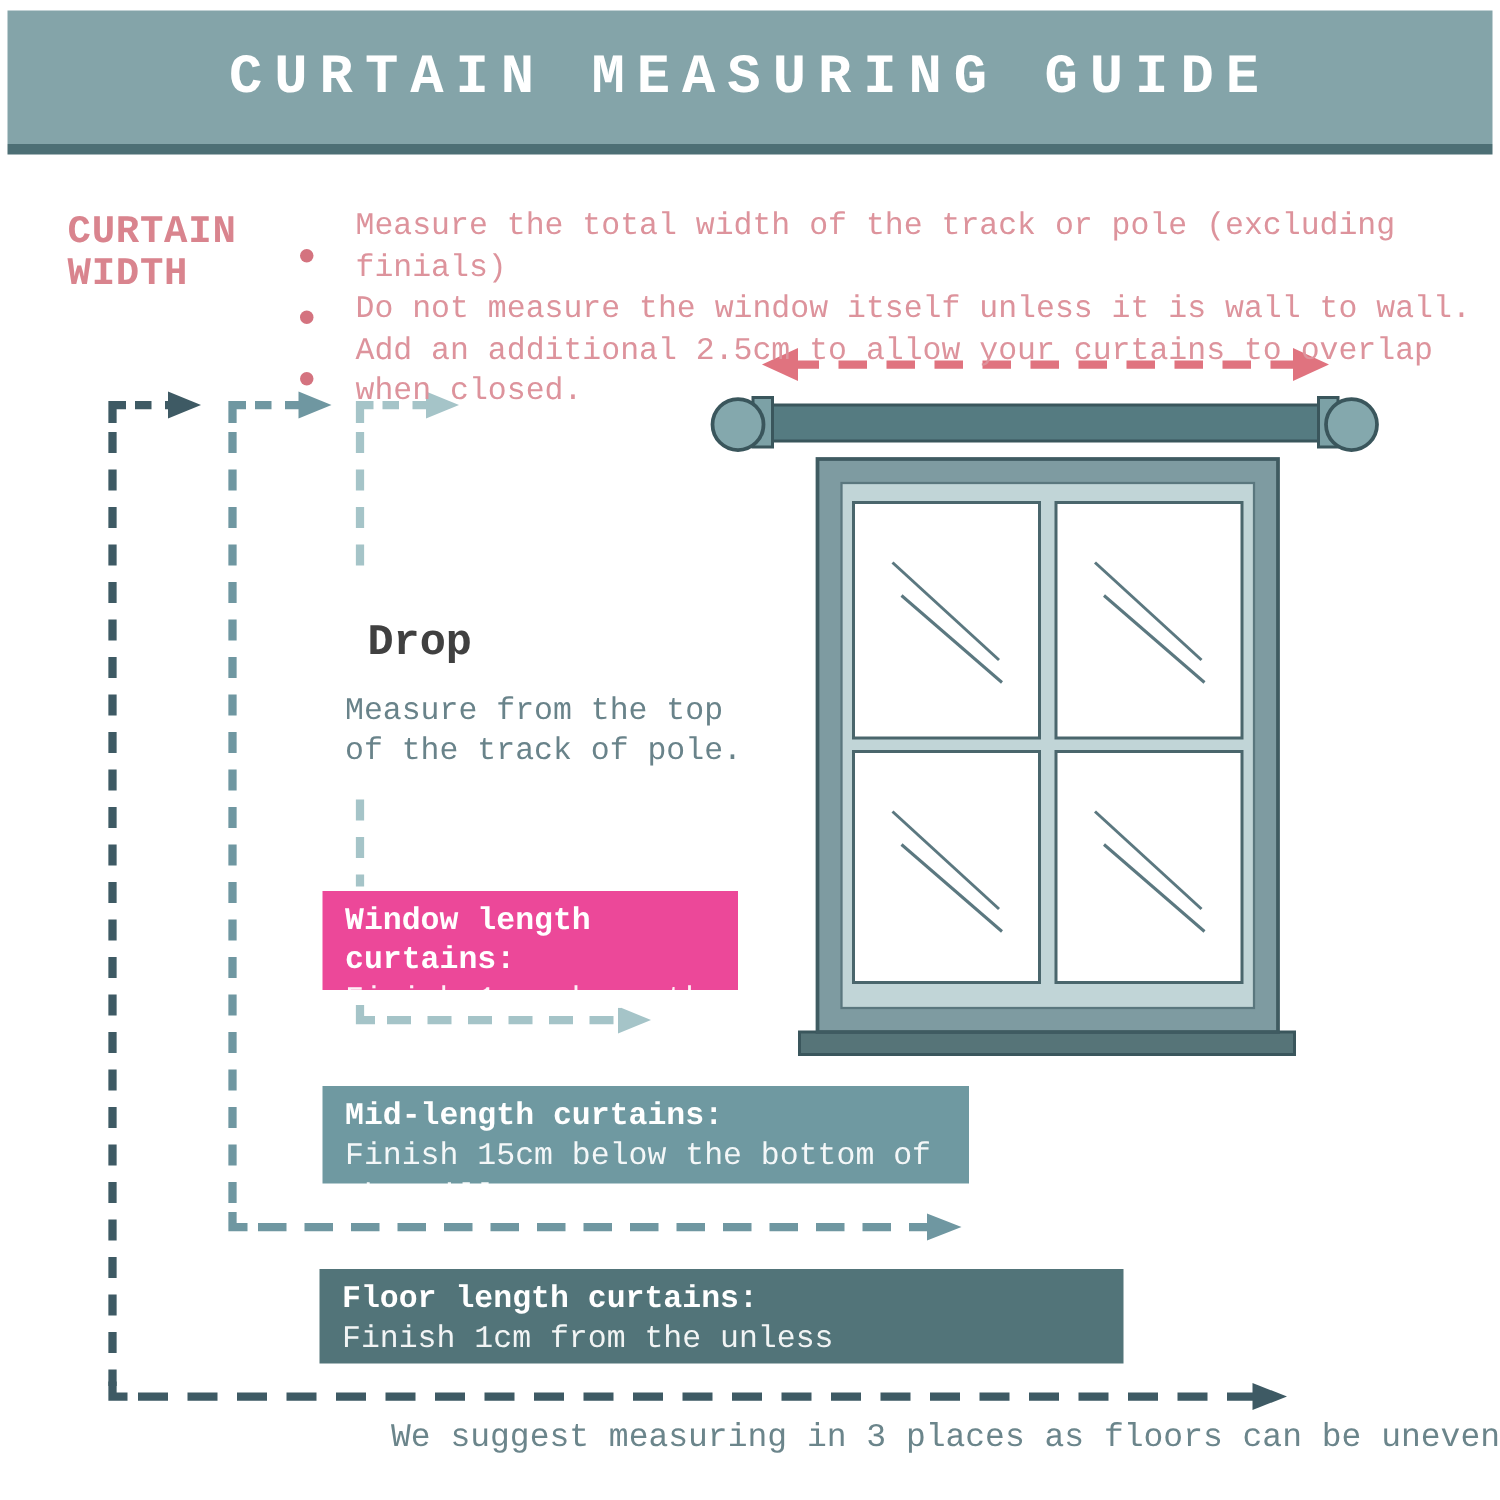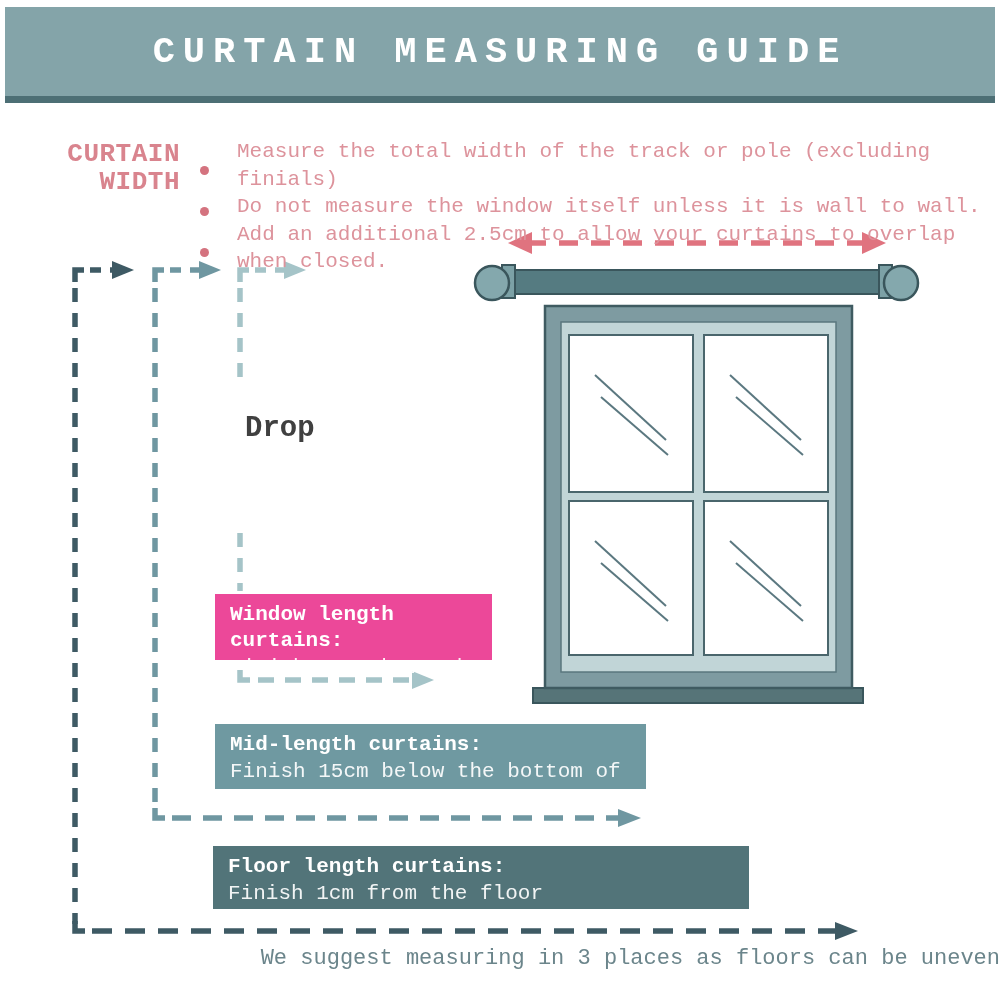--- a/index.html
+++ b/index.html
@@ -10,21 +10,21 @@
   .header-band{
     position:absolute;left:5px;top:7px;width:990px;height:89px;
     display:flex;align-items:center;justify-content:center;
   }
   .header-band h1{
     margin:0;color:#ffffff;font-size:37px;font-weight:bold;letter-spacing:8px;
   }
   .header-stripe{position:absolute;left:5px;top:96px;width:990px;height:7px;}
   svg.diagram{position:absolute;left:0;top:0;}
   .cw-label{
-    position:absolute;left:45px;top:140px;width:135px;text-align:right;
+    position:absolute;left:45px;top:140px;width:135px;text-align:left;
     color:#d9848e;font-size:26px;font-weight:bold;line-height:28px;letter-spacing:0.5px;
   }
   .cw-label span{display:block;}
   .cw-bullets{
     position:absolute;left:195px;top:138px;margin:0;padding:0;list-style:none;
     color:#dd939c;font-size:21px;line-height:27.5px;
   }
   .cw-bullets li{display:flex;align-items:center;}
   .cw-bullets .dot{
     width:9px;height:9px;border-radius:50%;background:#d4737f;
@@ -142,31 +142,35 @@
       <span class="dot"></span>
       <span>Do not measure the window itself unless it is wall to wall.</span>
     </li>
     <li>
       <span class="dot"></span>
       <span>Add an additional 2.5cm to allow your curtains to overlap when closed.</span>
     </li>
   </ul>
 
   <div class="drop-heading">Drop</div>
+  <div class="drop-desc">
+    <span>Measure from the top</span>
+    <span>of the track of pole.</span>
+  </div>
 
   <div class="len-box box-window" style="background: #ec4899;">
     <span class="len-title">Window length curtains:</span>
     <span class="len-detail">Finish 1cm above the sill</span>
   </div>
 
   <div class="len-box box-mid" style="background: rgb(111, 153, 161);">
     <span class="len-title">Mid-length curtains:</span>
     <span class="len-detail">Finish 15cm below the bottom of the sill</span>
   </div>
 
   <div class="len-box box-floor" style="background: rgb(82, 116, 121);">
     <span class="len-title">Floor length curtains:</span>
-    <span class="len-detail">Finish 1cm from the floor</span>
+    <span class="len-detail">Finish 1cm from the unless</span>
   </div>
 
   <div class="footer-note">We suggest measuring in 3 places as floors can be uneven</div>
 
 </div>
 
 </body></html>

